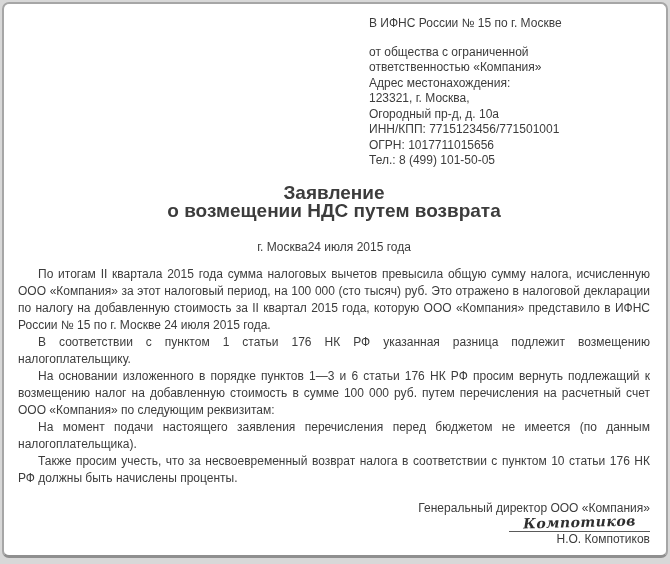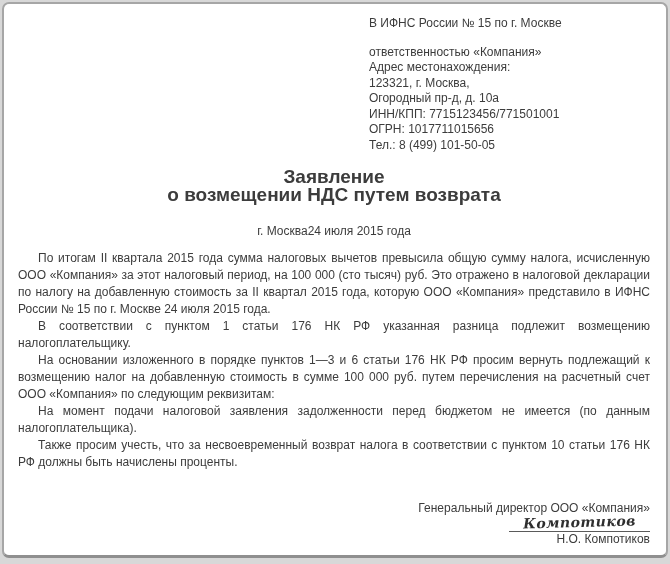--- a/index.html
+++ b/index.html
@@ -88,20 +88,21 @@
   .sig-right { margin-left: auto; }
 </style>
 </head>
 <body>
 
 <div class="page">
 
   <div class="recipient">
     <div>В ИФНС России № 15 по г. Москве</div>
     <div class="gap"></div>
+    <div>от общества с ограниченной</div>
     <div>ответственностью «Компания»</div>
     <div>Адрес местонахождения:</div>
     <div>123321, г. Москва,</div>
     <div>Огородный пр-д, д. 10а</div>
     <div>ИНН/КПП: 7715123456/771501001</div>
     <div>ОГРН: 1017711015656</div>
     <div>Тел.: 8 (499) 101-50-05</div>
   </div>
 
   <div class="doc-title">
@@ -113,21 +114,21 @@
     <span>г. Москва</span>
     <span>24 июля 2015 года</span>
   </div>
 
   <div class="body-text">
     <p>По итогам II квартала 2015 года сумма налоговых вычетов превысила общую сумму налога, исчисленную ООО «Компания» за этот налоговый период, на 100 000 (сто тысяч) руб. Это отражено в налоговой декларации по налогу на добавленную стоимость за II квартал 2015 года, которую ООО «Компания» представило в ИФНС России № 15 по г. Москве 24 июля 2015 года.</p>
     <p>В соответствии с пунктом 1 статьи 176 НК РФ указанная разница подлежит возмещению налогоплательщику.</p>
     <p>На основании изложенного в порядке пунктов 1—3 и 6 статьи 176 НК РФ просим вернуть подлежащий к возмещению налог на добавленную стоимость в сумме 100 000 руб. путем перечисления на расчетный счет ООО «Компания» по следующим реквизитам:</p>
 
 
-    <p>На момент подачи налоговой заявления задолженности перед бюджетом не имеется (по данным налогоплательщика).</p>
+    <p>На момент подачи настоящего заявления перечисления перед бюджетом не имеется (по данным налогоплательщика).</p>
     <p>Также просим учесть, что за несвоевременный возврат налога в соответствии с пунктом 10 статьи 176 НК РФ должны быть начислены проценты.</p>
   </div>
 
   <div class="sig-row">
     <span>Генеральный директор ООО «Компания»</span>
     <span class="autograph"><span class="script">Компотиков</span></span>
     <span class="sig-right">Н.О. Компотиков</span>
   </div>
 
 </div>

